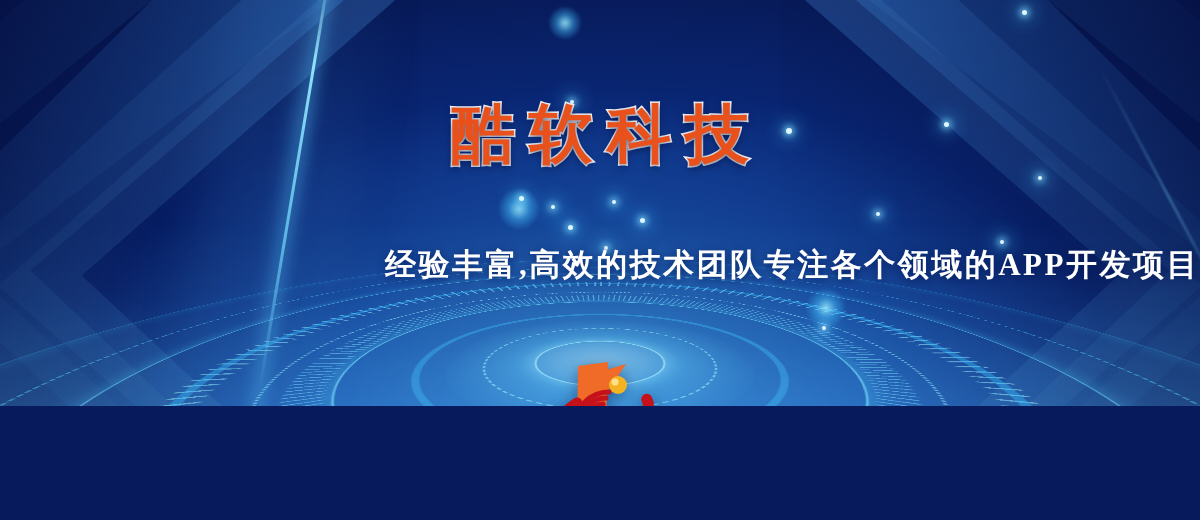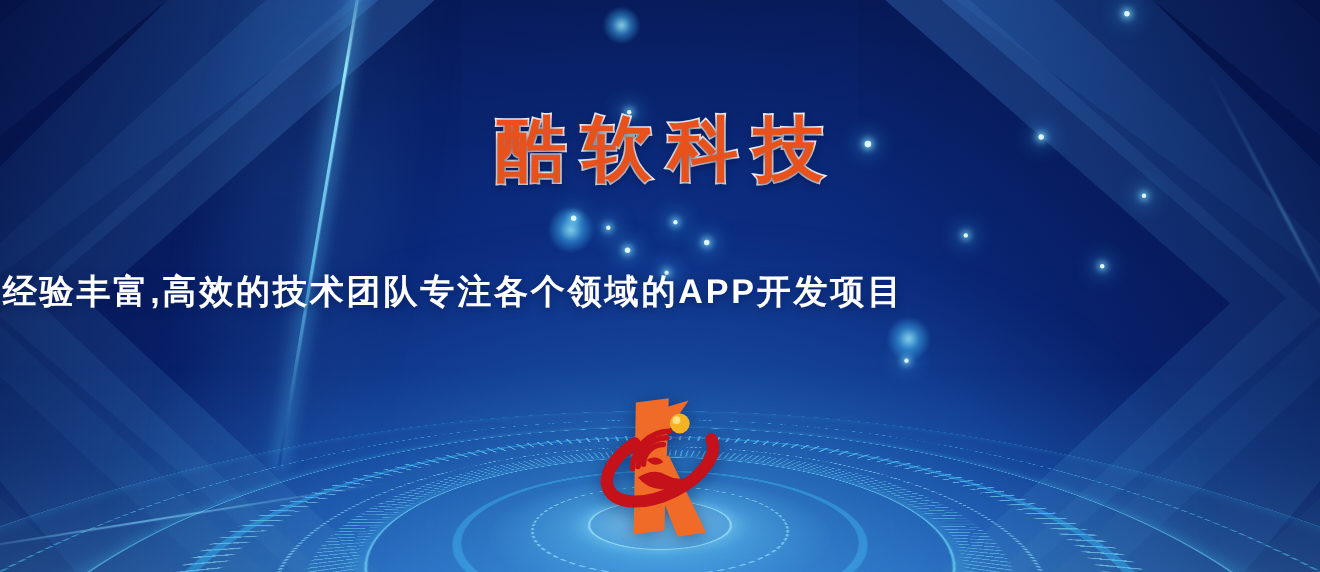--- a/index.html
+++ b/index.html
@@ -1,21 +1,21 @@
 <!DOCTYPE html>
 <html><head>
 <meta charset="utf-8">
 <style>
   html,body{margin:0;padding:0;background:#061a5c;}
   *{box-sizing:border-box;}
   #banner{
     position:relative;
-    width:1200px;height:520px;
+    width:1200px;height:406px;
     overflow:hidden;
-    font-family:Liberation Sans, sans-serif;
+    font-family:Liberation Serif, serif;
     background:#0a2273;
   }
 
   
   .bg-base{
     position:absolute;inset:0;
     background:
       radial-gradient(120% 95% at 50% 118%, #1b63c8 0%, #124bae 18%, #0d3894 36%, #0a2578 58%, #08206e 78%, #061a5e 100%);
   }
   .bg-vignette{
@@ -146,21 +146,21 @@
     font-weight:700;
     letter-spacing:14px;
     text-indent:14px;
     color:#e8511b;
     -webkit-text-stroke:3px #f4f7fb;
     paint-order:stroke fill;
     text-shadow:0 3px 7px rgba(0,10,50,.55);
   }
   .subtitle{
     position:absolute;left:0;right:0;top:249px;
-    text-align:left;
+    text-align:right;
     font-size:31px;line-height:1;
     font-weight:700;
     letter-spacing:2.5px;
     text-indent:2.5px;
     color:#ffffff;
     text-shadow:0 2px 9px rgba(0,25,90,.75);
     white-space:nowrap;
   }
 
   

